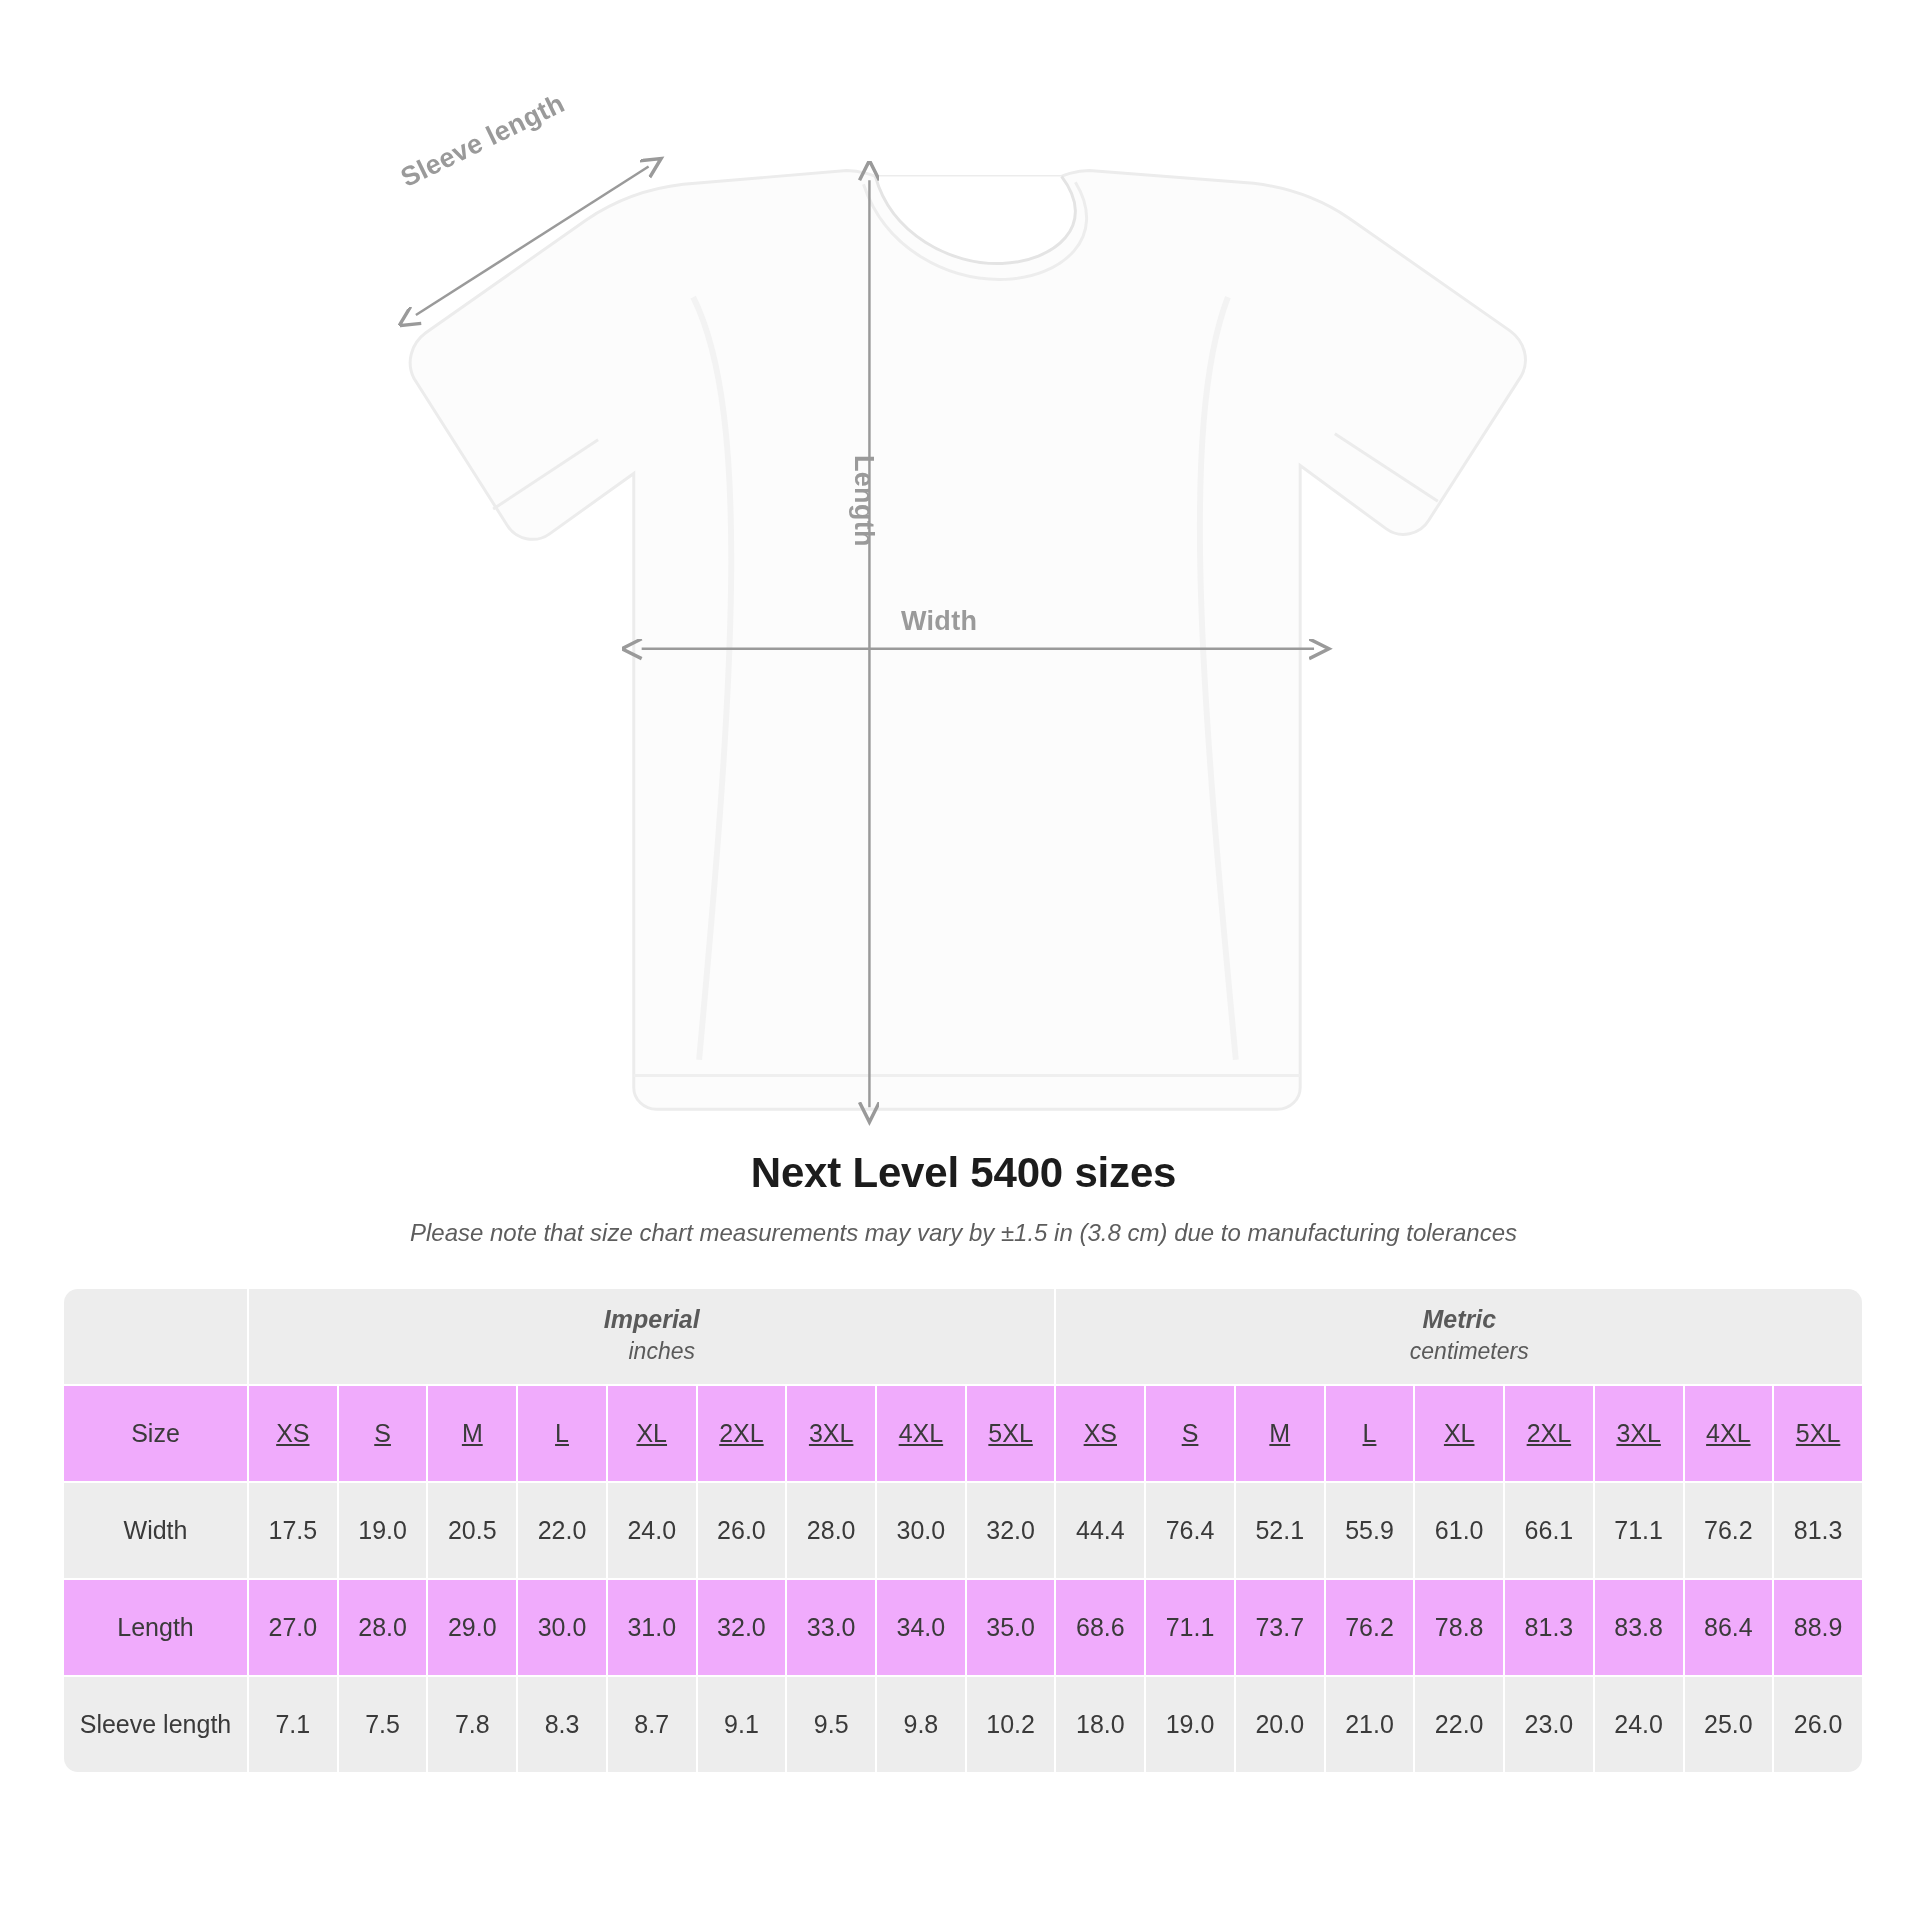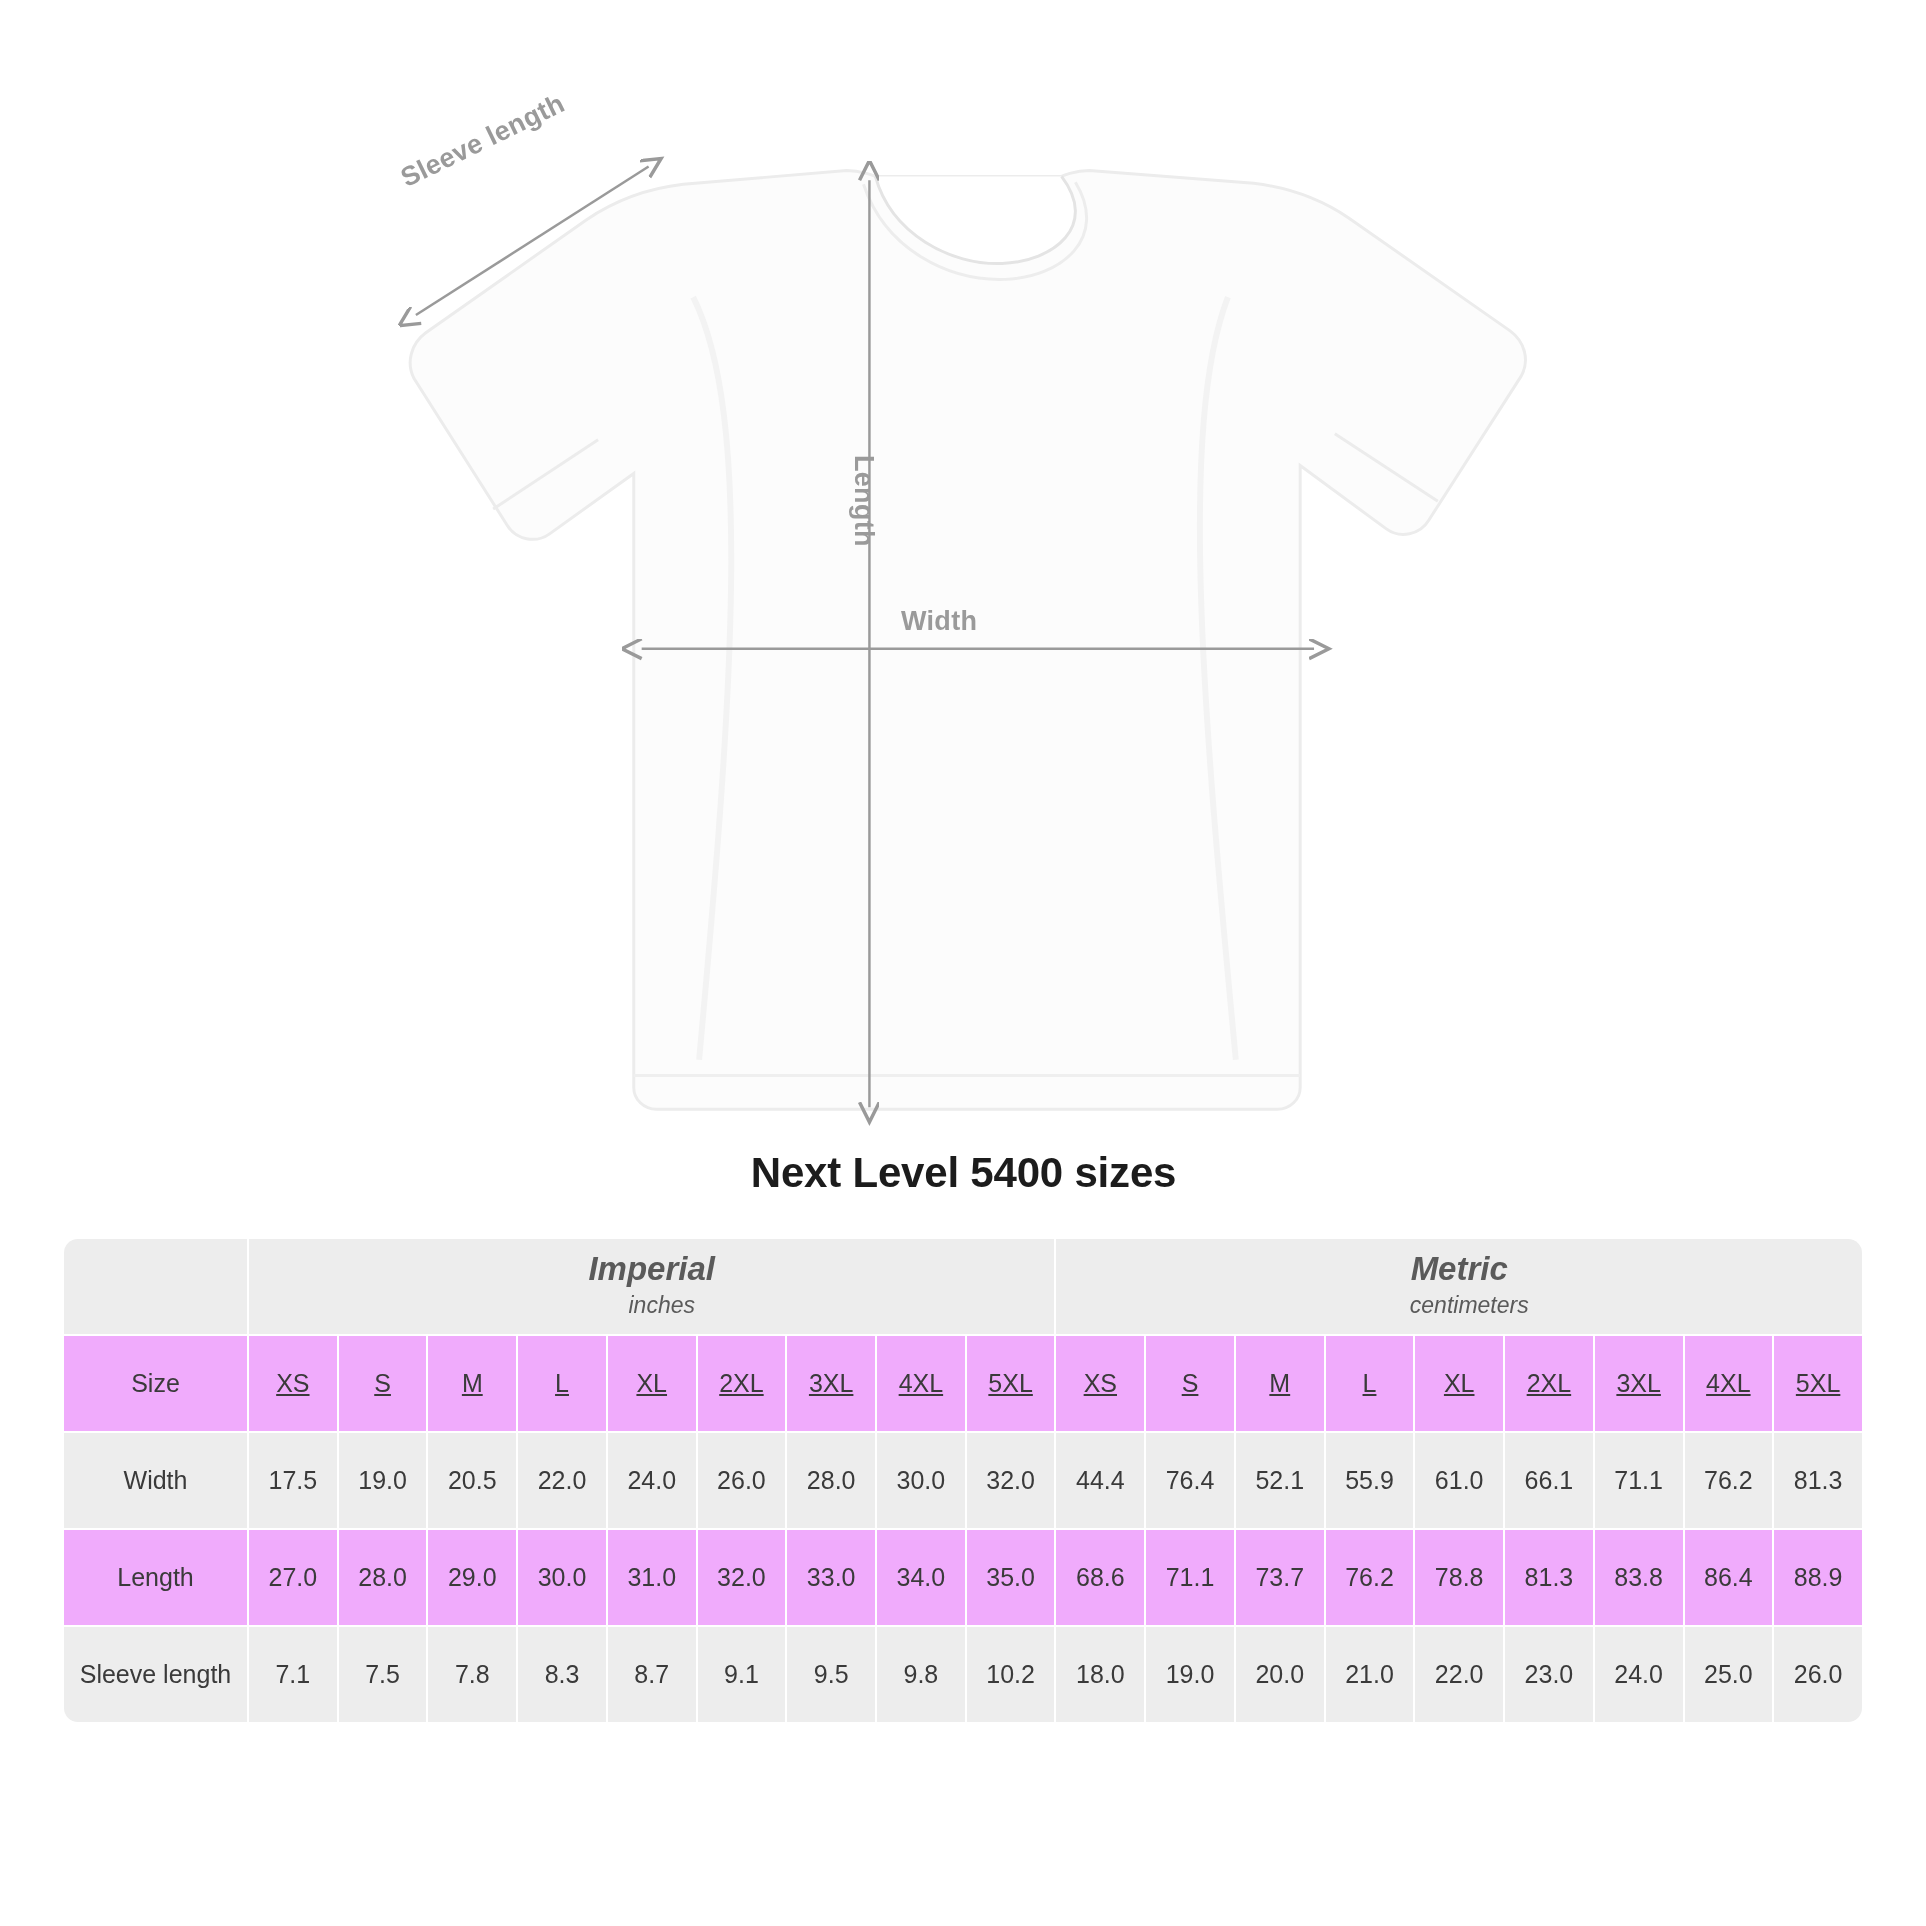--- a/index.html
+++ b/index.html
@@ -94,21 +94,21 @@
     color: #3a3a3a;
     height: 95px;
     padding: 0;
     font-weight: normal;
   }
   .unit-head {
     background: #ededed;
     height: 127px;
   }
   .unit-head .unit-name {
-    font-size: 33px;
+    font-size: 25px;
     font-weight: bold;
     font-style: italic;
     color: #5a5a5a;
     display: block;
     line-height: 1.15;
   }
   .unit-head .unit-sub {
     font-size: 23px;
     font-style: italic;
     color: #5a5a5a;
@@ -200,20 +200,21 @@
       <line x1="648" y1="655" x2="1327" y2="655" stroke="#9a9a9a" stroke-width="2.5" marker-start="url(#arrowStart)" marker-end="url(#arrowEnd)"></line>
     </svg>
 
     <div class="dim-label" id="sleeve-label">Sleeve length</div>
     <div class="dim-label" id="length-label">Length</div>
     <div class="dim-label" id="width-label">Width</div>
   </div>
 
   <div class="title-block">
     <h1 class="chart-title">Next Level 5400 sizes</h1>
+    <div class="chart-note">Please note that size chart measurements may vary by ±1.5 in (3.8 cm) due to manufacturing tolerances</div>
   </div>
 
   <div class="table-wrap">
     <table class="size-table">
       <colgroup>
         <col class="c-label">
         <col>
           <col>
           <col>
           <col>

